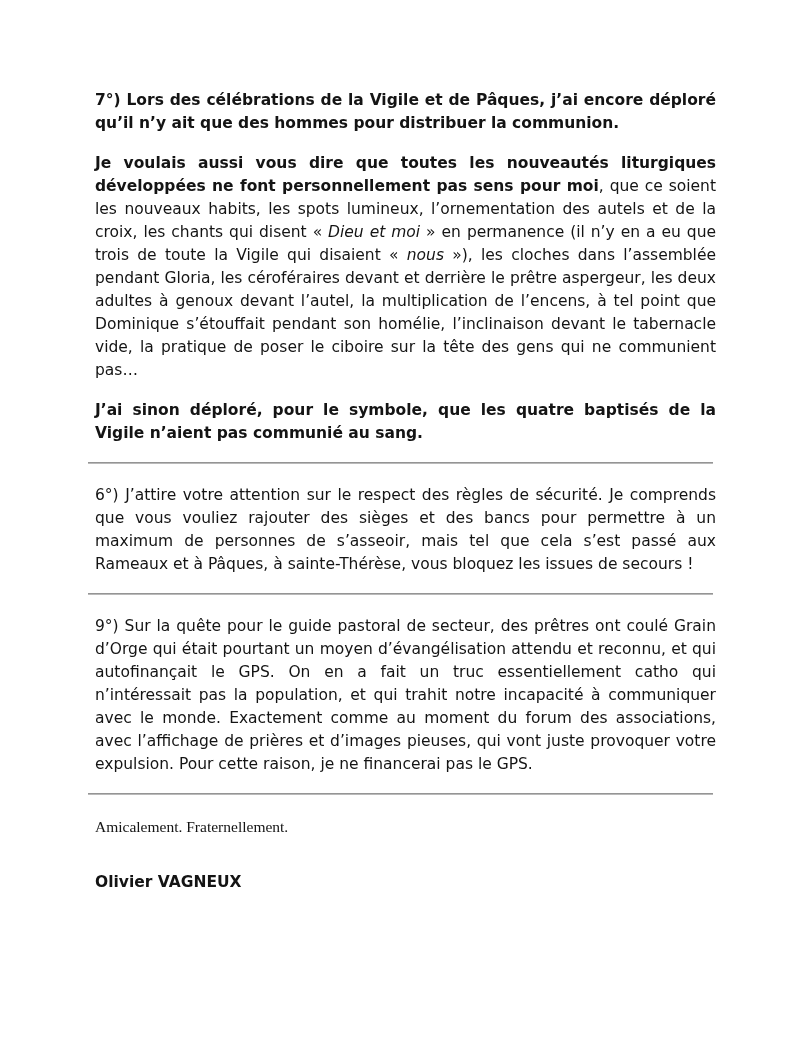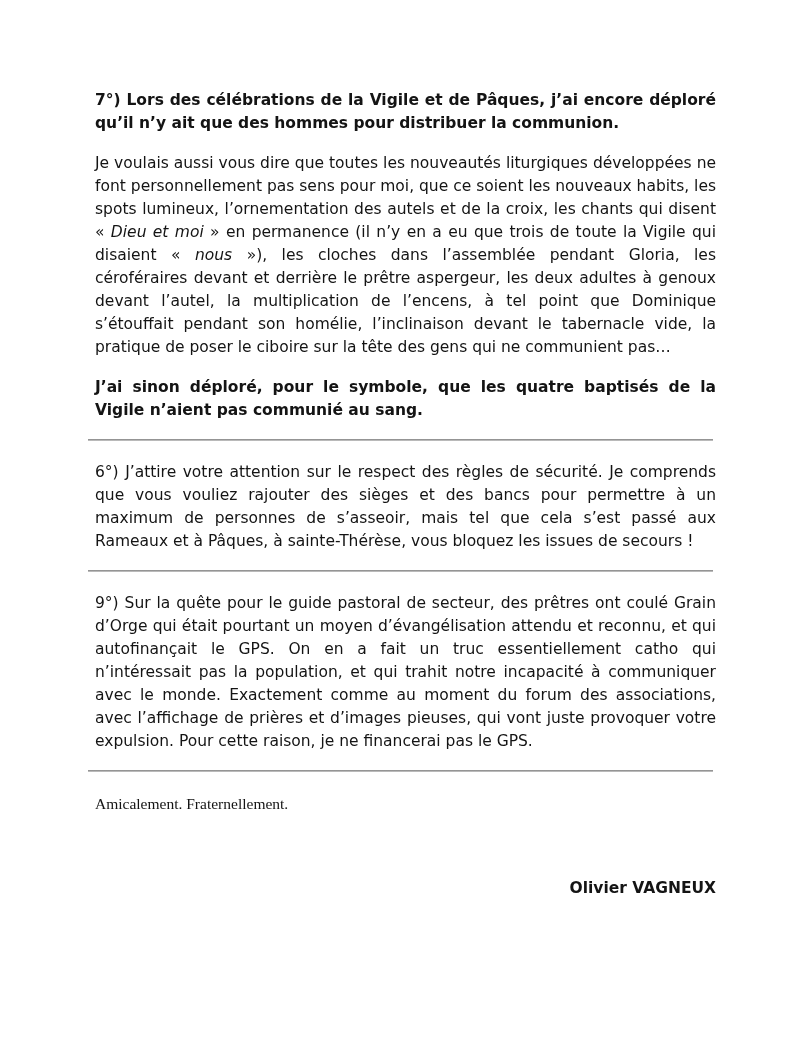--- a/index.html
+++ b/index.html
@@ -26,38 +26,37 @@
   p {
     margin: 0 0 17px 0;
   }
   .just {
     text-align: justify;
   }
   .bold {
     font-weight: bold;
   }
   strong {
-    font-weight: normal;
+    font-weight: bold;
   }
   em {
   }
   hr.divider {
     border: 0;
     height: 2px;
     background: linear-gradient(#828282, #cccccc);
     margin: 4px 0 20px -7px;
     width: calc(100% + 4px);
   }
   .closing {
     text-align: left;
     font-family: Liberation Serif, serif;
   }
   .signature {
-    margin-top: 62px;
-    text-align: right;
+    margin-top: 33px;
     font-weight: bold;
   }
 </style>
 </head>
 <body>
 
 <div class="page">
 
   <p class="bold just">7°) Lors des célébrations de la Vigile et de Pâques, j’ai encore déploré qu’il n’y ait que des hommes pour distribuer la communion.</p>
 

